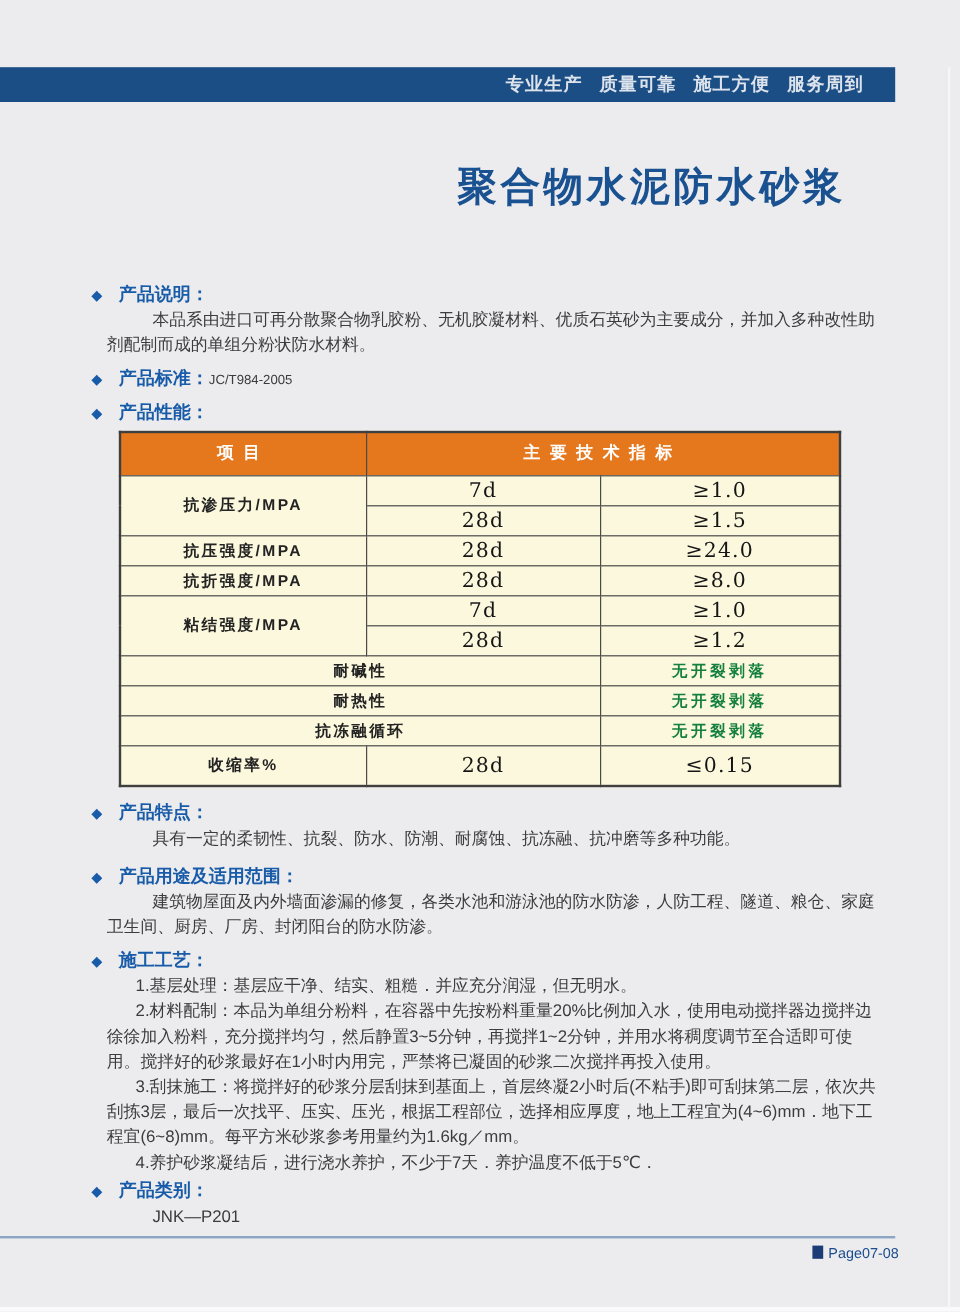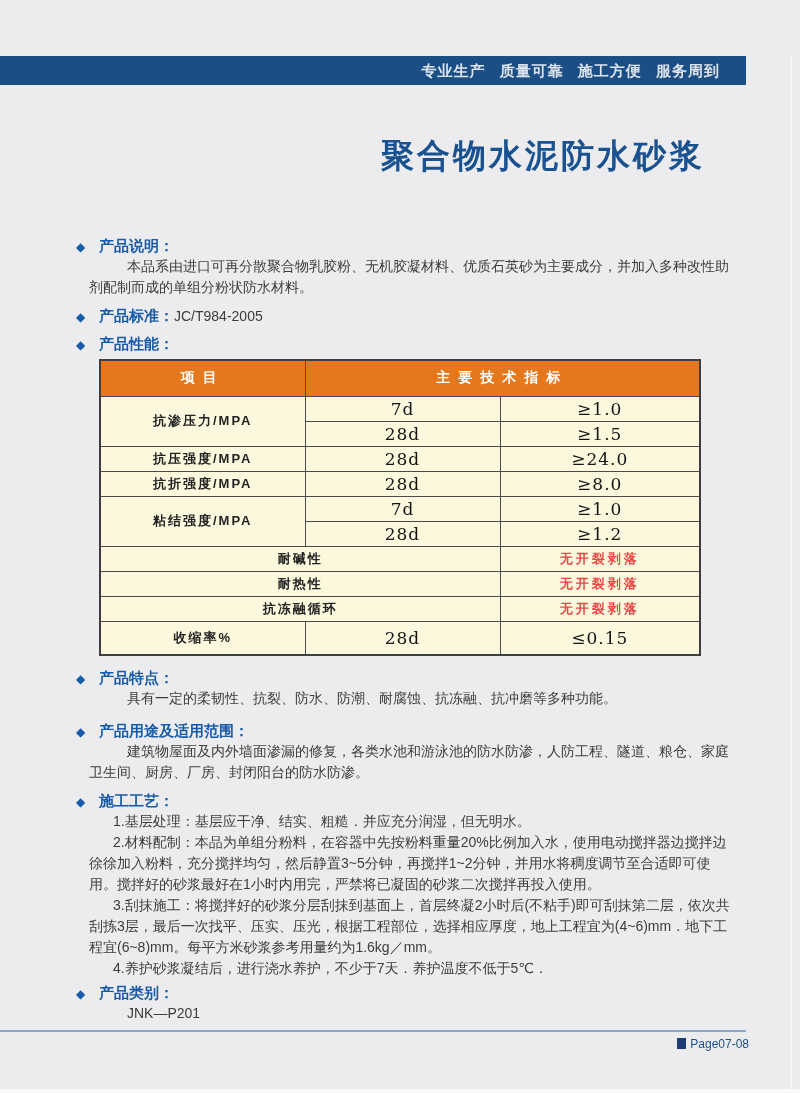--- a/index.html
+++ b/index.html
@@ -22,39 +22,39 @@
     position:absolute;top:134px;left:286px;width:514px;margin:0;
     text-align:center;color:#1a5291;font-size:33px;font-weight:bold;letter-spacing:3px;
   }
 
   .content{position:absolute;top:236px;left:89px;width:649px;color:#3c3c3c;font-size:14px;}
 
   .sec-h{margin:0 0 0 -13px;height:20px;line-height:20px;color:#185ba8;
          font-size:15px;font-weight:bold;white-space:nowrap;}
   .diamond{display:inline-block;color:#185ba8;font-size:12px;width:23px;}
   .diamond::before{content:"◆";}
-  .sec-value{color:#3c3c3c;font-weight:normal;font-size:14px;}
+  .sec-value{color:#3c3c3c;font-weight:normal;font-size:11px;}
 
   p.body{margin:0;line-height:21px;text-indent:38px;}
   p.step{margin:0;line-height:21px;text-indent:24px;}
 
   .m3{margin-top:3px;} .m4{margin-top:4px;} .m8{margin-top:8px;}
   .m12{margin-top:12px;} .m2{margin-top:2px;}
 
   
   table.perf{
     border-collapse:collapse;table-layout:fixed;
     width:600px;margin:5px 0 0 10px;
     border:2px solid #3f3f3f;background:#fbf8dd;
   }
   table.perf td{border:1px solid #4a4a4a;text-align:center;padding:0;vertical-align:middle;}
   td.th{background:#e5771d;color:#fff;font-size:14px;font-weight:bold;letter-spacing:8px;}
   td.item{font-size:13px;font-weight:bold;letter-spacing:2px;color:#232323;}
   td.num{font-family:"DejaVu Serif","Liberation Serif",serif;font-size:17px;color:#151515;letter-spacing:1px;}
-  td.valcn{font-size:13px;font-weight:bold;letter-spacing:3px;color:#ef4444;}
+  td.valcn{font-size:13px;font-weight:bold;letter-spacing:3px;color:#15803d;}
   tr.hrow{height:36px;border-radius:13px;} tr.drow{height:25px;} tr.lastrow{height:34px;}
 
   
   .footer-line{position:absolute;top:1030px;left:0;width:746px;height:2px;background:#8ba6c3;}
   .footer-page{
     position:absolute;top:1037px;right:51px;height:14px;line-height:14px;
     color:#1b4d8e;font-size:12px;white-space:nowrap;
   }
   .footer-page .sq{display:inline-block;width:9px;height:11px;background:#1b3c77;
     margin-right:4px;vertical-align:-1px;}

